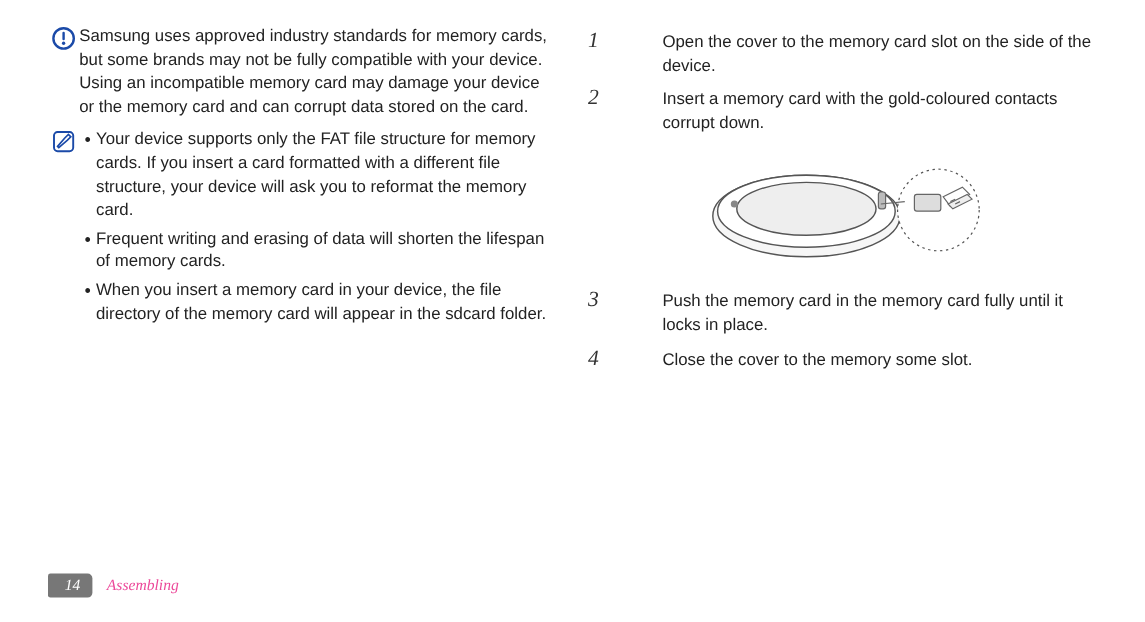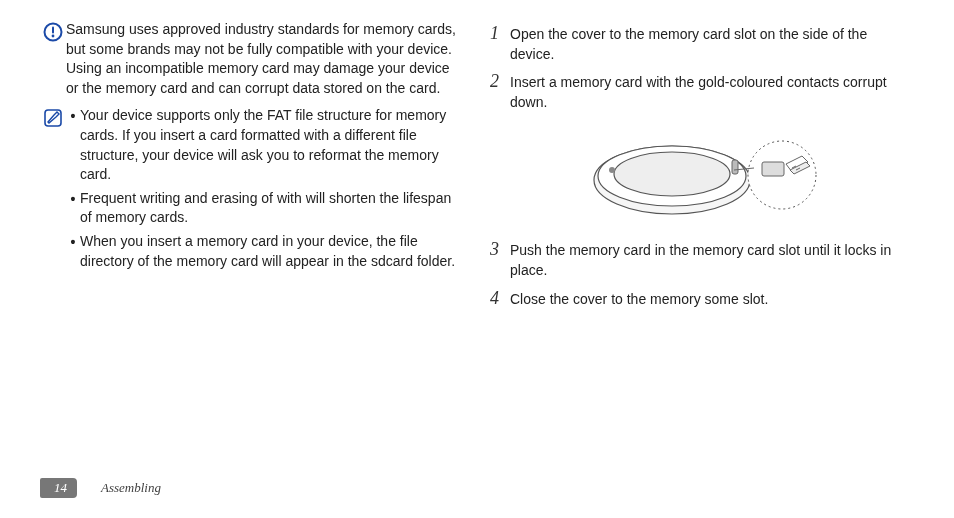--- a/index.html
+++ b/index.html
@@ -62,20 +62,21 @@
     font-style: italic;
     font-size: 18px;
     width: 20px;
     flex: 0 0 20px;
     color: #333;
     line-height: 1.1;
   }
   .step-text {
     flex: 1;
     padding-top: 1px;
+    margin-left: 42px;
   }
   .illus {
     display: flex;
     justify-content: center;
     margin: 4px 0 10px 0;
   }
   .footer {
     position: absolute;
     left: 40px;
     bottom: 20px;
@@ -86,26 +87,26 @@
   .page-badge {
     background: #777;
     color: #fff;
     padding: 0 10px 0 14px;
     font-style: italic;
     font-family: Georgia, serif;
     font-size: 13px;
     line-height: 20px;
     height: 20px;
     border-radius: 2px 4px 4px 2px;
-    margin-right: 24px;
+    margin-right: 12px;
     position: relative;
   }
   .sect {
     font-style: italic;
-    color: #404040;
+    color: #ec4899;
     font-family: Georgia, serif;
   }
   svg { display:block; }
 </style>
 </head>
 <body>
 
 <div class="page">
   <div class="columns">
 
@@ -129,21 +130,21 @@
             <path d="M5 14 L11 7 L14 4 L16 6 L13 9 L6 15 Z" fill="none" stroke="#1b4aa8" stroke-width="1.4"></path>
           </svg>
         </div>
         <div class="note-text">
           <div class="bullet-row">
             <div class="bullet-dot">•</div>
             <div>Your device supports only the FAT file structure for memory cards. If you insert a card formatted with a different file structure, your device will ask you to reformat the memory card.</div>
           </div>
           <div class="bullet-row">
             <div class="bullet-dot">•</div>
-            <div>Frequent writing and erasing of with will shorten the lifespan of memory cards.</div>
+            <div>Frequent writing and erasing of data will shorten the lifespan of memory cards.</div>
           </div>
           <div class="bullet-row">
             <div class="bullet-dot">•</div>
             <div>When you insert a memory card in your device, the file directory of the memory card will appear in the sdcard folder.</div>
           </div>
         </div>
       </div>
 
     </div>
 
@@ -181,21 +182,21 @@
             <line x1="30" y1="6" x2="34" y2="4" stroke="#666"></line>
             <line x1="34" y1="8" x2="38" y2="6" stroke="#666"></line>
           </g>
 
           <line x1="152" y1="50" x2="172" y2="48" stroke="#666"></line>
         </svg>
       </div>
 
       <div class="step">
         <div class="step-num">3</div>
-        <div class="step-text">Push the memory card in the memory card slot until it locks in place.</div>
+        <div class="step-text">Push the memory card in the memory card fully until it locks in place.</div>
       </div>
 
       <div class="step">
         <div class="step-num">4</div>
         <div class="step-text">Close the cover to the memory some slot.</div>
       </div>
 
     </div>
 
   </div>

